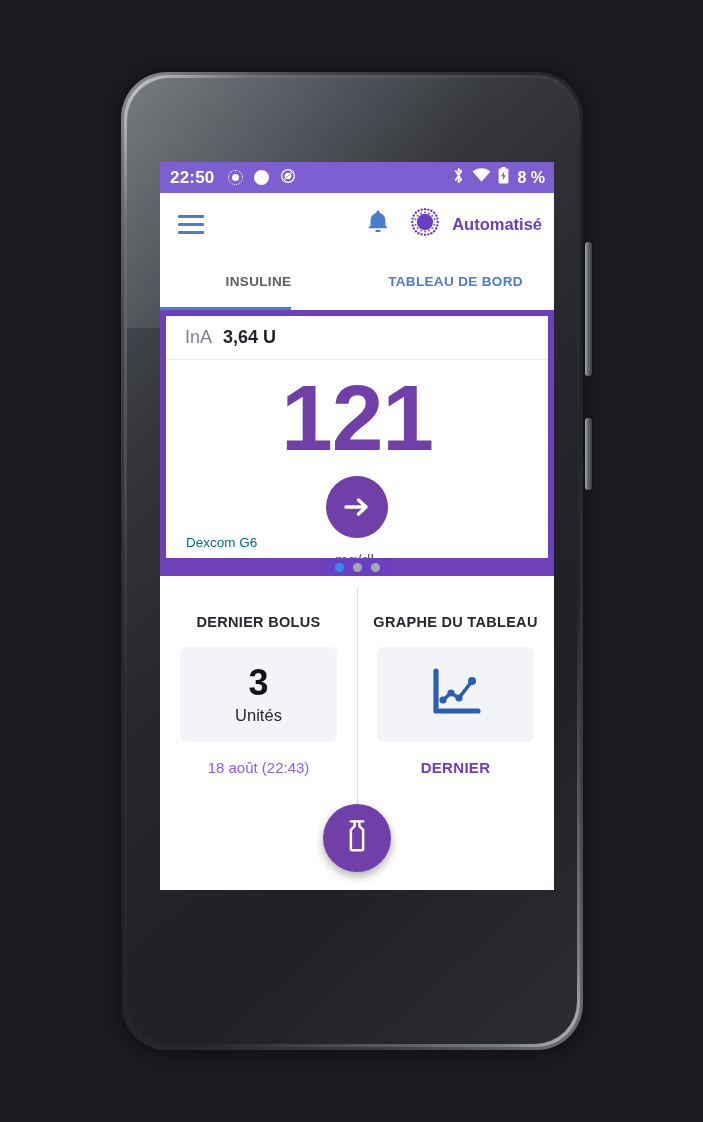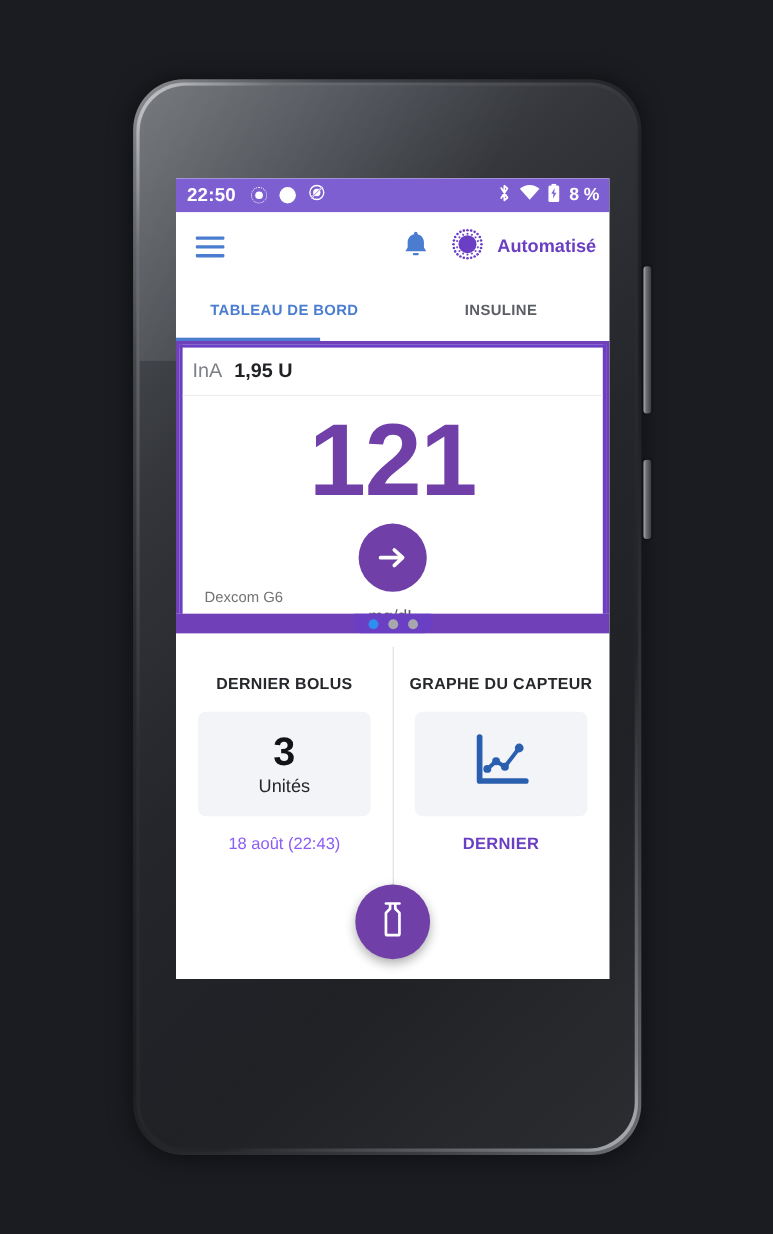--- a/index.html
+++ b/index.html
@@ -156,21 +156,21 @@
     position: relative;
   }
   .glucose-card {
     background: #ffffff;
     border: 3px solid #6b3fc4;
     border-bottom: none;
   }
   .iob-row {
     height: 44px;
     display: flex; align-items: center;
-    padding-left: 9px;
+    padding-left: 19px;
     gap: 11px;
     border-bottom: 1px solid #ececec;
   }
   .iob-label { font-size: 18px; color: #7d8086; }
   .iob-value { font-size: 18px; color: #1f2125; font-weight: bold; }
 
   .bg-body { padding: 6px 0 0 0; height: 198px; position: relative; }
   .bg-main {
     display: flex; align-items: center; justify-content: center;
     gap: 14px;
@@ -194,21 +194,21 @@
   .bg-unit {
     text-align: center;
     font-size: 16px;
     color: #5b5e63;
     margin-top: 14px;
   }
   .bg-source {
     position: absolute;
     left: 20px; bottom: 8px;
     font-size: 13.5px;
-    color: #737373;
+    color: #0369a1;
   }
 
   
   .pager-strip {
     background: #7040b8;
     height: 18px;
     position: relative;
   }
   .pager-tab {
     position: absolute;
@@ -390,31 +390,31 @@
                   <circle cx="15.8" cy="11" r="1.05"></circle>
               </g>
             </g>
           </svg>
         </span>
         <span class="auto-label">Automatisé</span>
       </div>
     </div>
 
     <div class="tabs">
+      <div class="tab">INSULINE</div>
       <div class="tab active">TABLEAU DE BORD</div>
-      <div class="tab">INSULINE</div>
       <div class="tab-indicator"></div>
     </div>
 
     <div class="glucose-wrap">
       <div class="glucose-card">
 
         <div class="iob-row">
           <span class="iob-label">InA</span>
-          <span class="iob-value">1,95 U</span>
+          <span class="iob-value">3,64 U</span>
         </div>
 
         <div class="bg-body">
           <div class="bg-main">
             <span class="bg-number">121</span>
             <span class="arrow-circle">
               <svg width="36" height="36" viewBox="0 0 36 36">
                 <path d="M7 18 H26" stroke="#fff" stroke-width="3.4" stroke-linecap="round"></path>
                 <path d="M19.5 11 L27 18 L19.5 25" fill="none" stroke="#fff" stroke-width="3.4" stroke-linecap="round" stroke-linejoin="round"></path>
               </svg>
@@ -441,21 +441,21 @@
       <div class="bcol">
         <div class="bcol-title">DERNIER BOLUS</div>
         <div class="btile">
           <span class="bolus-amount">3</span>
           <span class="bolus-units">Unités</span>
         </div>
         <div class="bsub">18 août (22:43)</div>
       </div>
 
       <div class="bcol">
-        <div class="bcol-title">GRAPHE DU CAPTEUR</div>
+        <div class="bcol-title">GRAPHE DU TABLEAU</div>
         <div class="btile">
           <span>
             <svg width="54" height="52" viewBox="0 0 54 52">
               <path d="M7 4 V44 H49" fill="none" stroke="#2a5fb0" stroke-width="5.2" stroke-linecap="round" stroke-linejoin="round"></path>
               <path d="M14 33 L22 26 L30 31 L43 14" fill="none" stroke="#2a5fb0" stroke-width="3.6" stroke-linecap="round" stroke-linejoin="round"></path>
               <circle cx="14" cy="33" r="3.6" fill="#2a5fb0"></circle>
               <circle cx="22" cy="26" r="3.6" fill="#2a5fb0"></circle>
               <circle cx="30" cy="31" r="3.6" fill="#2a5fb0"></circle>
               <circle cx="43" cy="14" r="4" fill="#2a5fb0"></circle>
             </svg>

